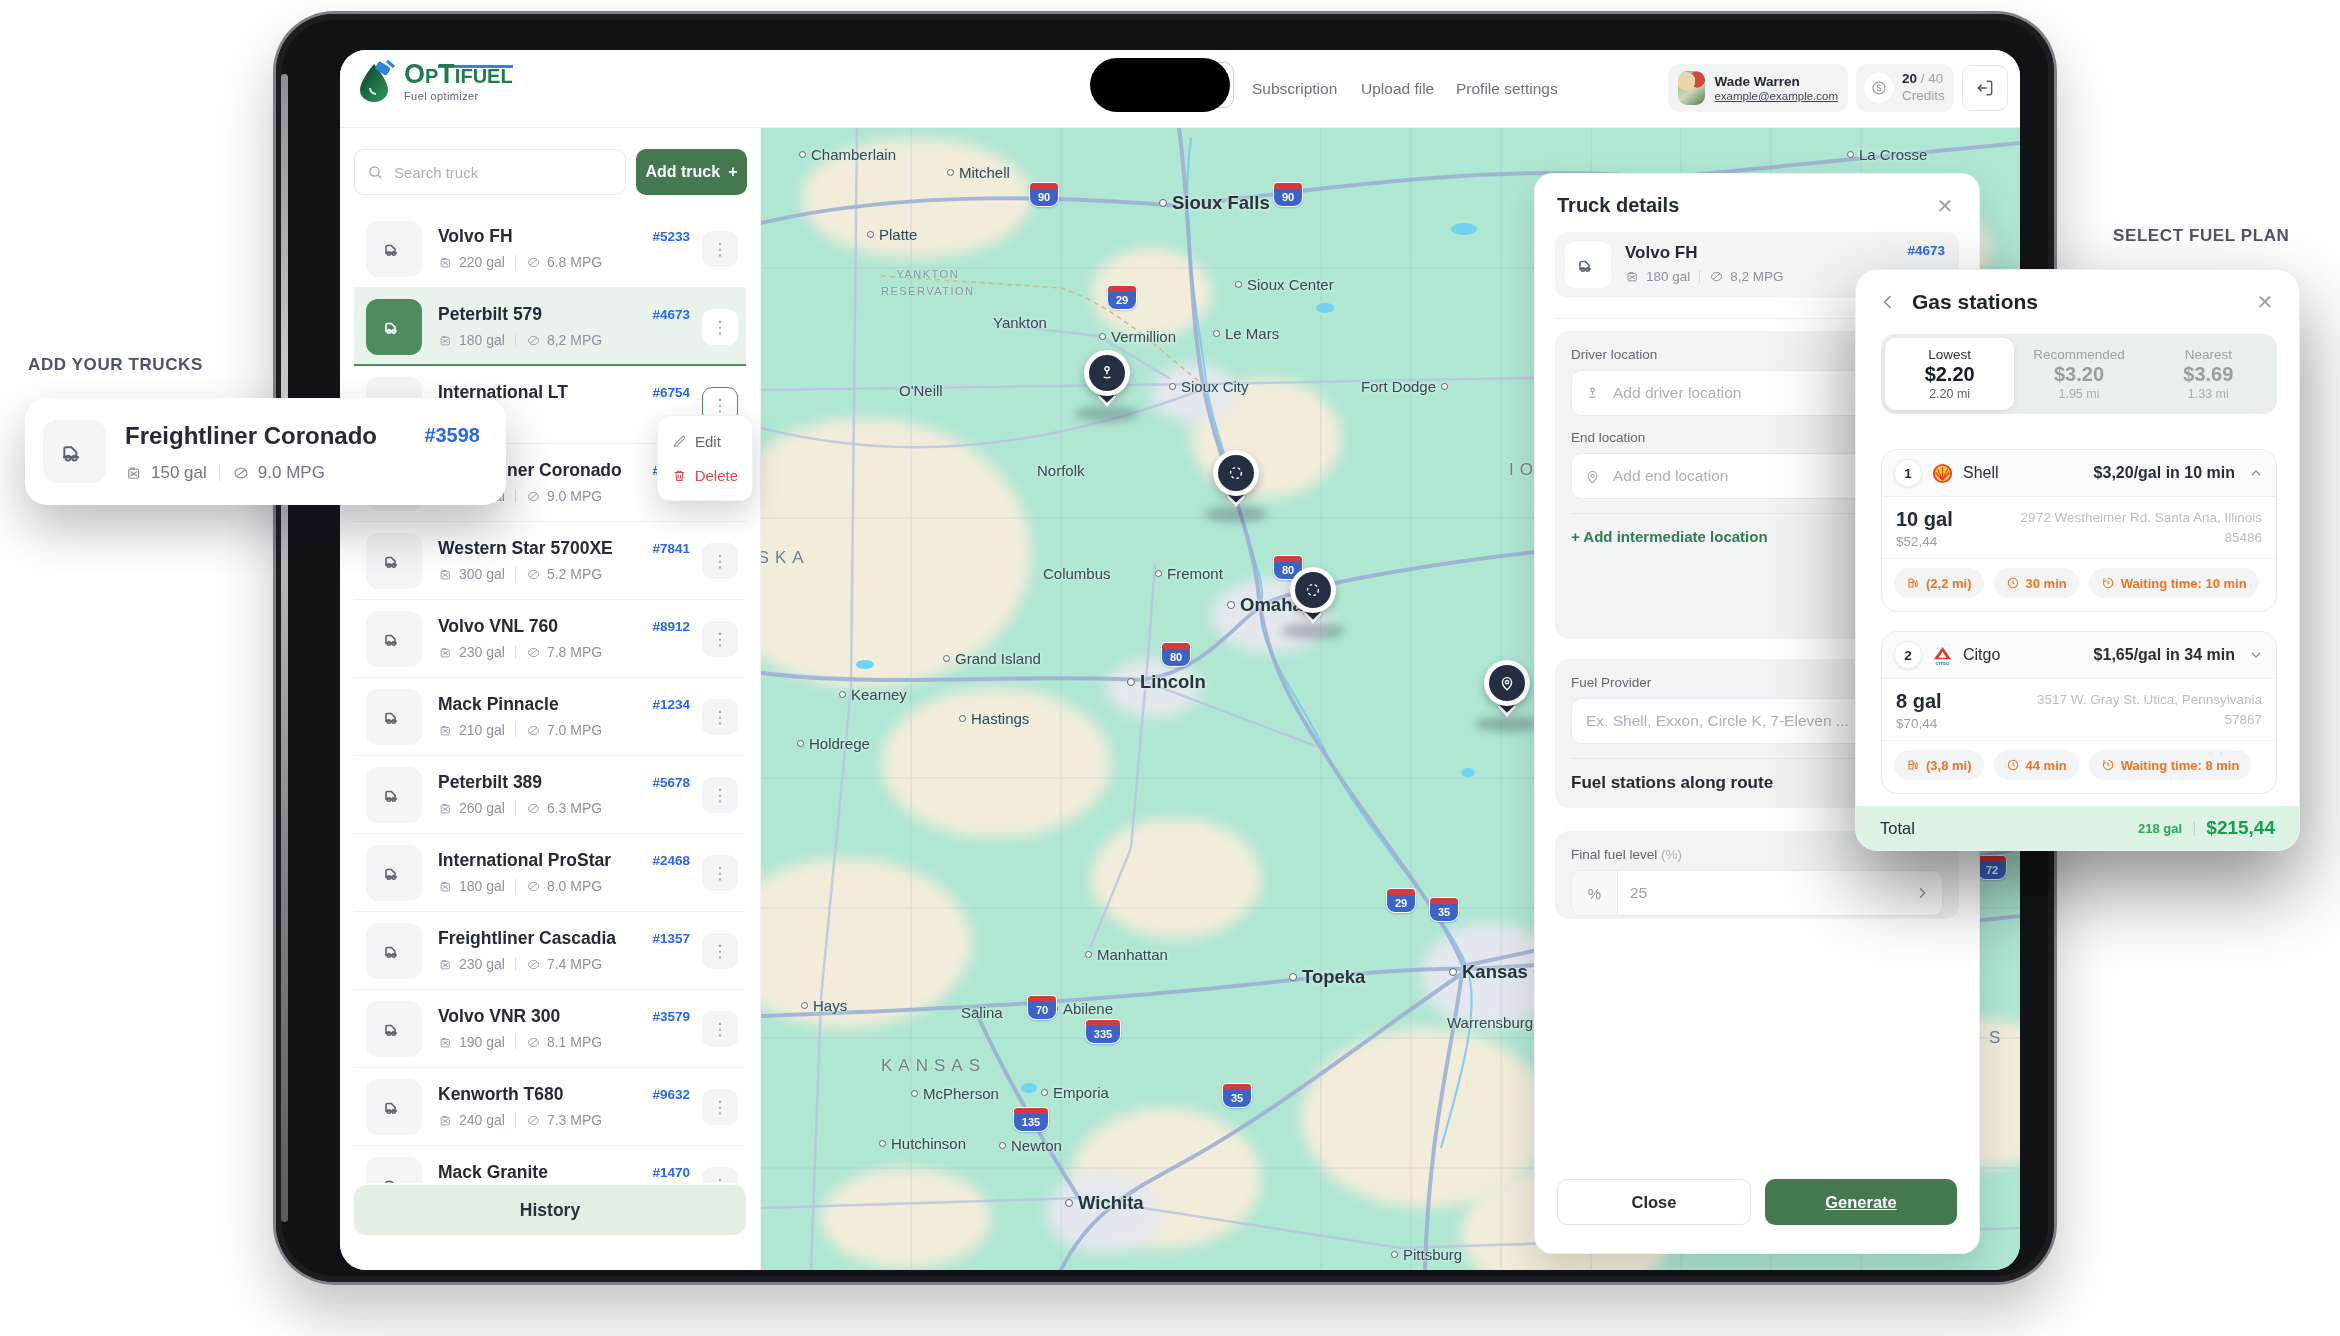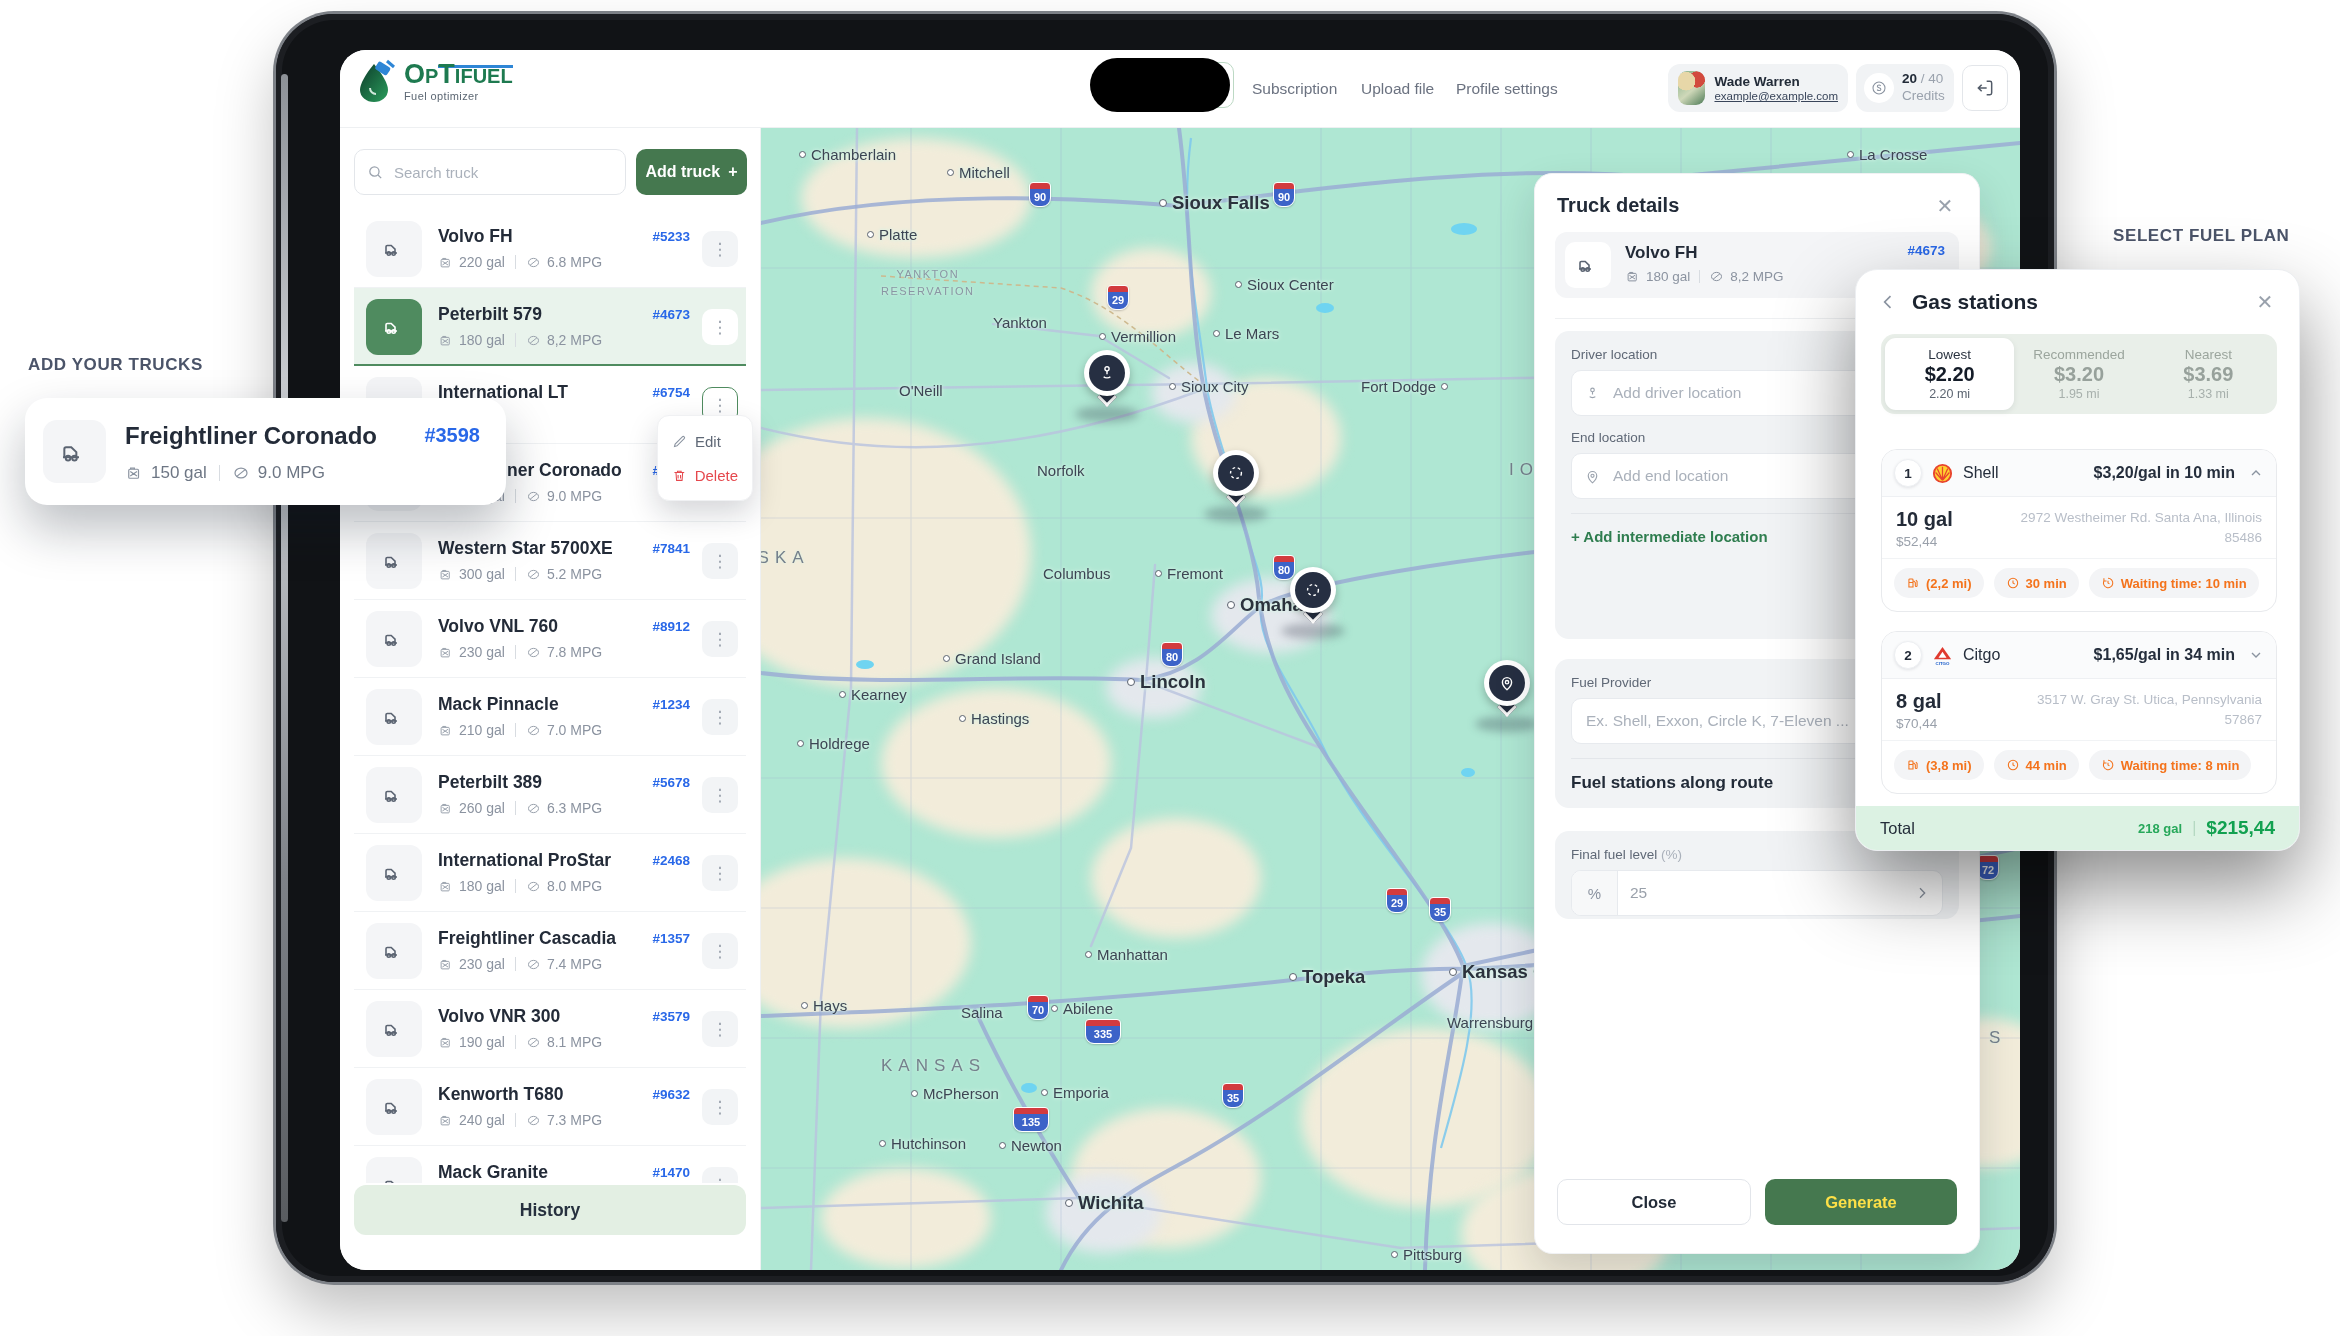--- a/index.html
+++ b/index.html
@@ -64,21 +64,21 @@
   .beige{background:#f2ecda;}
   .urban{background:#e4e8ed;}
   .wat{position:absolute;background:#6fd4f1;border-radius:50%;}
   .city{position:absolute;display:flex;align-items:center;gap:5px;white-space:nowrap;z-index:3;}
   .city span{font-size:15px;font-weight:500;color:#3c4553;text-shadow:0 0 3px #d6f3e6,0 0 5px #d6f3e6;}
   .city .dot{width:7px;height:7px;border:1.5px solid #5a626e;background:#fff;border-radius:50%;flex:0 0 auto;}
   .city.bold span{font-size:18.5px;font-weight:700;color:#2b323d;}
   .city.bold .dot{width:8px;height:8px;}
   .area-label{position:absolute;font-size:11px;letter-spacing:1.5px;color:#8a95a3;text-align:center;line-height:1.5;z-index:3;text-shadow:0 0 3px #d6f3e6;}
   .state-label{position:absolute;font-size:17px;letter-spacing:6px;color:#75808c;font-weight:500;z-index:3;text-shadow:0 0 3px #d6f3e6;}
-  .shield{position:absolute;width:22px;height:25px;border:1.5px solid #fff;border-radius:4px 4px 9px 9px;background:linear-gradient(#d23b3f 0 6px,#3c63c8 6px);display:flex;align-items:flex-end;justify-content:center;z-index:3;box-shadow:0 1px 2px rgba(0,0,0,.2);}
+  .shield{position:absolute;width:30px;height:25px;border:1.5px solid #fff;border-radius:4px 4px 9px 9px;background:linear-gradient(#d23b3f 0 6px,#3c63c8 6px);display:flex;align-items:flex-end;justify-content:center;z-index:3;box-shadow:0 1px 2px rgba(0,0,0,.2);}
   .shield.w3{width:36px;}
   .shield b{color:#fff;font-size:11px;line-height:17px;font-weight:700;}
   .pin{position:absolute;width:46px;z-index:6;cursor:pointer;}
   .pin .shadow{position:absolute;left:-9px;top:56px;width:64px;height:16px;background:rgba(35,43,61,.28);border-radius:50%;filter:blur(4px);}
   .pin .bub{position:absolute;left:0;top:0;width:46px;height:46px;background:#fff;border-radius:50%;box-shadow:0 4px 8px rgba(0,0,0,.25);display:flex;align-items:center;justify-content:center;}
   .pin .inner{width:36px;height:36px;background:#262f42;border-radius:50%;display:flex;align-items:center;justify-content:center;color:#fff;}
   .pin .tip{position:absolute;left:16px;top:40px;width:14px;height:14px;background:#262f42;border-right:3px solid #fff;border-bottom:3px solid #fff;transform:rotate(45deg);}
 
   
   .bg-label{position:absolute;font-size:17px;font-weight:700;letter-spacing:.6px;color:#4b5469;z-index:5;}
@@ -118,21 +118,21 @@
   .fdiv{height:1px;background:#e3e6ea;margin:2px 0 14px;}
   .addlink{font-size:15px;font-weight:700;color:#2F7D4F;cursor:pointer;}
   .fsroute{font-size:17px;font-weight:700;color:#222b38;}
   .pctgrp{height:46px;background:#fff;border:1px solid #e7eaee;border-radius:10px;display:flex;align-items:center;overflow:hidden;}
   .pctpre{width:46px;align-self:stretch;background:#f7f8f9;border-right:1px solid #e7eaee;display:flex;align-items:center;justify-content:center;color:#8b93a0;font-size:15px;}
   .pctgrp input{border:0;outline:0;flex:1;padding:0 12px;font-size:15.5px;color:#9aa1ab;}
   .pctchev{padding-right:12px;color:#8b93a0;display:flex;cursor:pointer;}
   .td-btns{position:absolute;left:22px;right:22px;top:1005px;display:flex;gap:14px;}
   .btn{flex:1;height:46px;border-radius:10px;font-size:16.5px;font-weight:600;cursor:pointer;display:flex;align-items:center;justify-content:center;}
   .btn.ghost{background:#fff;border:1px solid #e2e5ea;color:#222b38;}
-  .btn.solid{background:#45784F;border:0;color:#fde047;}
+  .btn.solid{background:#45784F;border:0;color:#ffffff;text-decoration:underline;}
 
   
   .gspanel{position:absolute;left:1855px;top:269px;width:445px;height:582px;background:#fff;border-radius:22px;border:1px solid #eceef1;box-shadow:0 36px 80px rgba(0,0,0,.45);z-index:70;}
   .gs-back{position:absolute;left:22px;top:22px;color:#8a93a0;cursor:pointer;}
   .gs-title{position:absolute;left:56px;top:20px;font-size:21px;font-weight:700;color:#1c2430;}
   .gs-close{position:absolute;right:20px;top:18px;width:28px;height:28px;display:flex;align-items:center;justify-content:center;color:#99a1ac;font-size:20px;cursor:pointer;}
   .segs{position:absolute;left:25px;right:22px;top:64px;height:80px;background:#E9EFE9;border-radius:14px;display:flex;padding:4px;}
   .seg{flex:1;border-radius:11px;display:flex;flex-direction:column;align-items:center;justify-content:center;gap:1px;cursor:pointer;}
   .seg .l1{font-size:13.5px;color:#9ba59d;}
   .seg .l2{font-size:20px;font-weight:700;color:#97a19b;}

